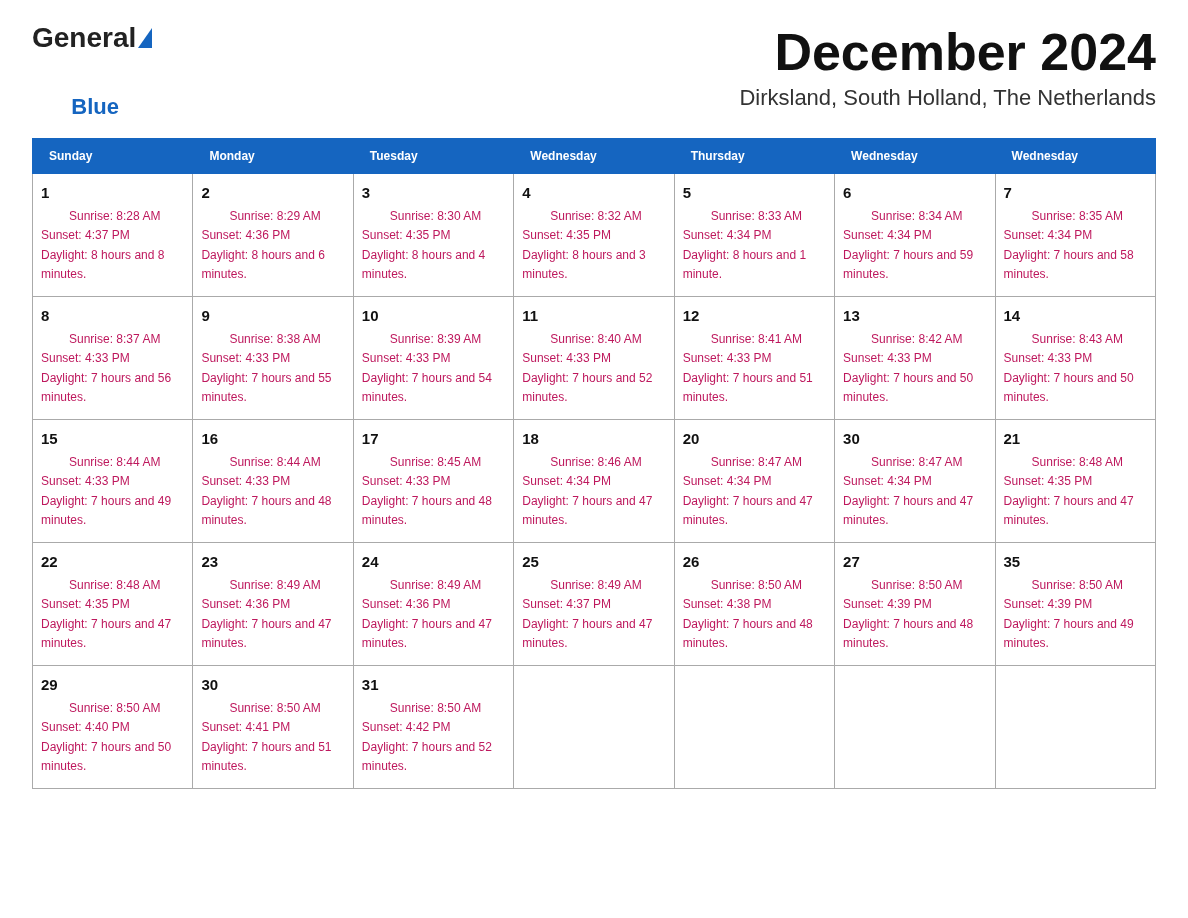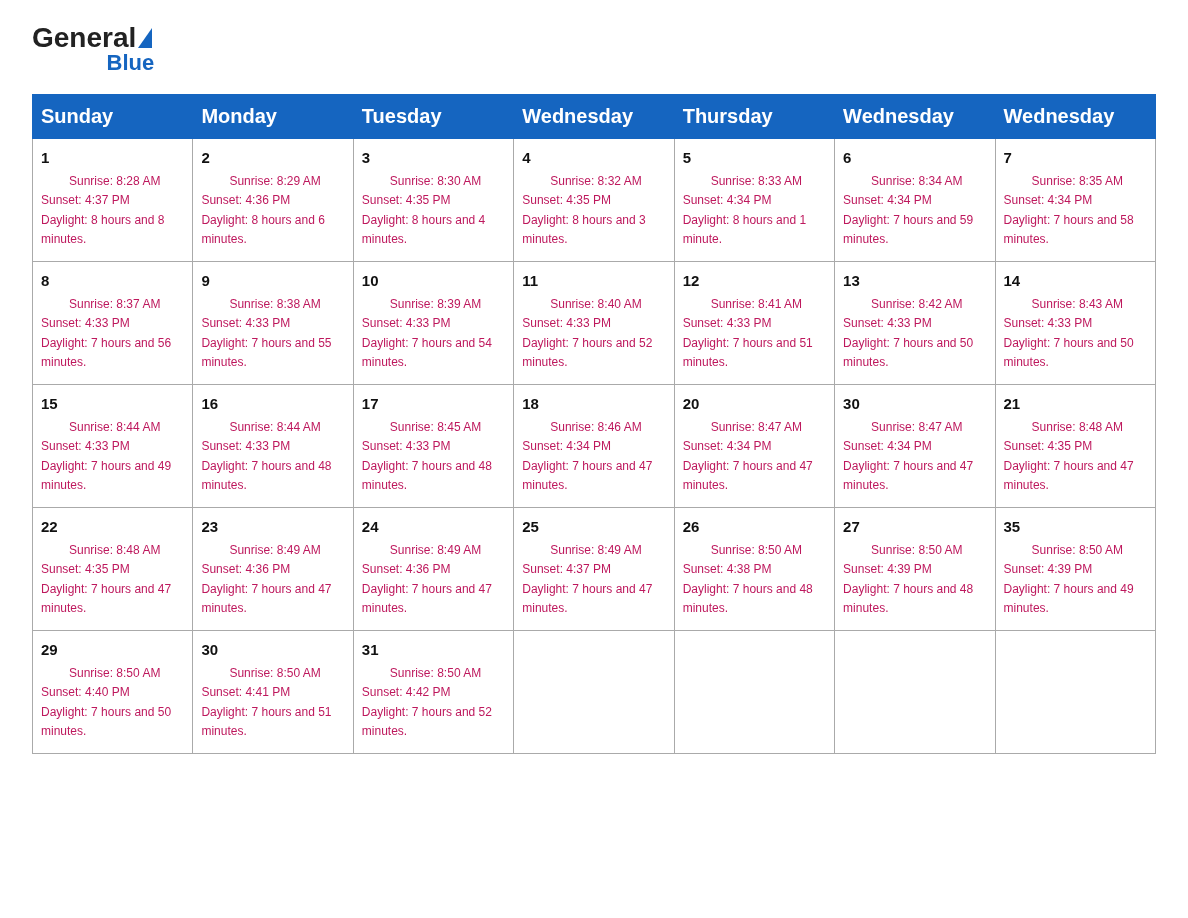--- a/index.html
+++ b/index.html
@@ -13,21 +13,22 @@
     }
     .header-area {
       display: flex;
       justify-content: space-between;
       align-items: flex-start;
       margin-bottom: 18px;
     }
     .logo-area {
       display: flex;
       flex-direction: column;
-      align-items: flex-end;
+      align-items: center;
+      gap: 44px;
     }
     .logo-text {
       display: flex;
       align-items: center;
       font-size: 28px;
       font-weight: bold;
       color: #222;
       line-height: 1;
     }
     .logo-triangle {
@@ -62,23 +63,23 @@
       margin-top: 4px;
     }
     .calendar-table {
       width: 100%;
       border-collapse: collapse;
       border: 1px solid #aaa;
     }
     .calendar-table th {
       background-color: #1565c0;
       color: #fff;
-      font-size: 20px;
+      font-size: 12px;
       font-weight: 600;
-      padding: 10px 8px;
+      padding: 10px 16px;
       text-align: left;
       border: 1px solid #1565c0;
     }
     .calendar-table td {
       vertical-align: top;
       padding: 8px 8px 12px 8px;
       border: 1px solid #aaa;
       width: 14.28%;
       min-height: 90px;
       font-size: 13.5px;
@@ -104,20 +105,24 @@
 </head>
 <body>
 
 <div class="header-area">
   <div class="logo-area">
     <div class="logo-text">
       <span>General</span>
       <span class="logo-triangle"></span>
     </div>
     <div class="logo-sub">Blue</div>
+  </div>
+  <div class="title-area">
+    <div class="month-title">December 2024</div>
+    <div class="location-title">Dirksland, South Holland, The Netherlands</div>
   </div>
 </div>
 
 <table class="calendar-table">
   <thead>
     <tr>
       <th>Sunday</th>
       <th>Monday</th>
       <th>Tuesday</th>
       <th>Wednesday</th>

